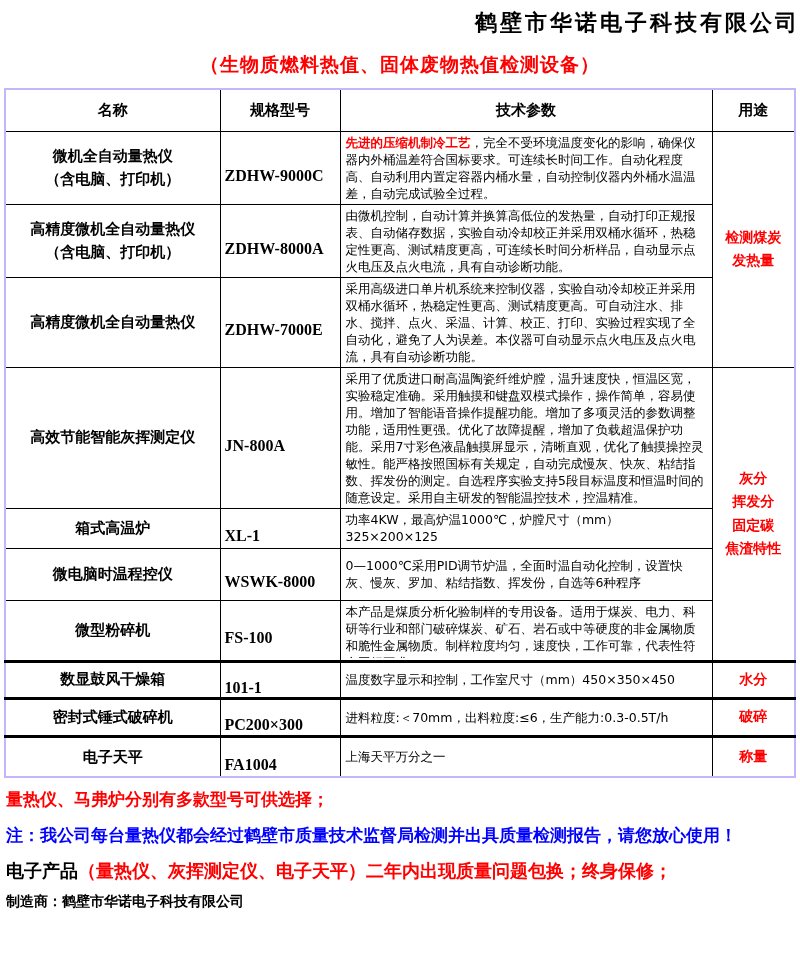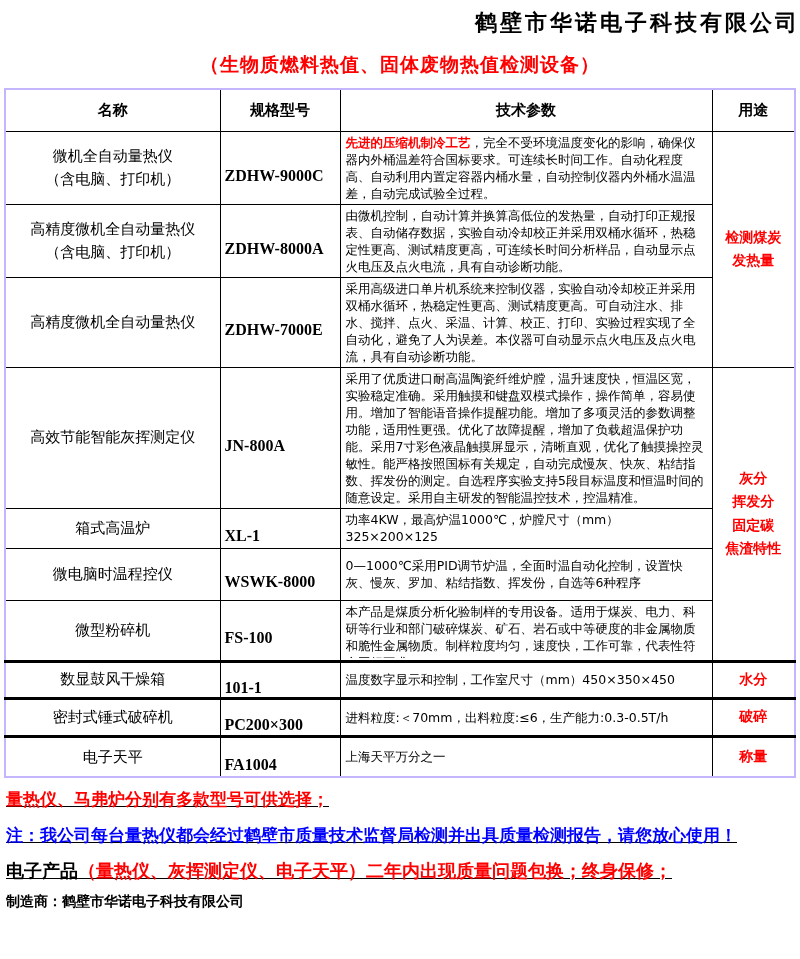--- a/index.html
+++ b/index.html
@@ -17,21 +17,21 @@
     text-align:center; font-size:19px; font-weight:bold;
     color:#ff0000; letter-spacing:1px; margin:14px 0 10px 0;
   }
   table.spec {
     width:790px; margin:0 auto; border-collapse:collapse;
     table-layout:fixed; border:2px solid #c4b5fd;
   }
   .spec th, .spec td { border:1px solid #000; padding:0; }
   .spec th { font-size:15px; font-weight:bold; height:42px; text-align:center; }
   td.name {
-    text-align:center; font-weight:normal; font-size:15px;
+    text-align:center; font-weight:bold; font-size:15px;
     white-space:pre-line; line-height:1.5; vertical-align:middle;
   }
   td.model {
     font-weight:bold; font-size:16px; vertical-align:middle;
     font-family:"Liberation Serif","DejaVu Serif",serif;
     padding:16px 2px 0 4px;
   }
   td.params {
     font-size:12.5px; line-height:1.36; vertical-align:middle;
     padding:2px 6px 2px 5px;
@@ -40,21 +40,21 @@
     text-align:center; color:#ff0000; font-weight:bold; font-size:14px;
     white-space:pre-line; line-height:1.65; vertical-align:middle;
   }
   .red-lead { color:#ff0000; font-weight:bold; }
   tr.r1 td{height:73px} tr.r2 td{height:71px} tr.r3 td{height:80px}
   tr.r4 td{height:140px} tr.r5 td{height:40px} tr.r6 td{height:52px}
   tr.r7 td{height:56px} tr.r8 td{height:36px} tr.r9 td{height:38px}
   tr.r10 td{height:41px}
   tr.thick td { border-top:3px solid #000; }
   .clip { height:55px; overflow:hidden; }
-  .notes { padding:8px 8px 0 6px;text-decoration:underline; }
+  .notes { padding:8px 8px 0 6px; }
   .n1 { color:#ff0000; font-weight:bold; font-size:17px; margin:2px 0 0 0; }
   .n2 { color:#0000ff; font-weight:bold; font-size:17px; margin:13px 0 0 0; }
   .n3, .n4 { color:#000; font-weight:bold; font-size:18px; margin:12px 0 0 0; }
   .red-part { color:#ff0000; }
   .n5 { color:#ff0000; font-weight:bold; font-size:17px; margin:12px 0 0 0; }
   .footer { padding:9px 0 0 6px; font-weight:bold; font-size:14px; line-height:1.35; }
 </style>
 </head>
 <body>
 

